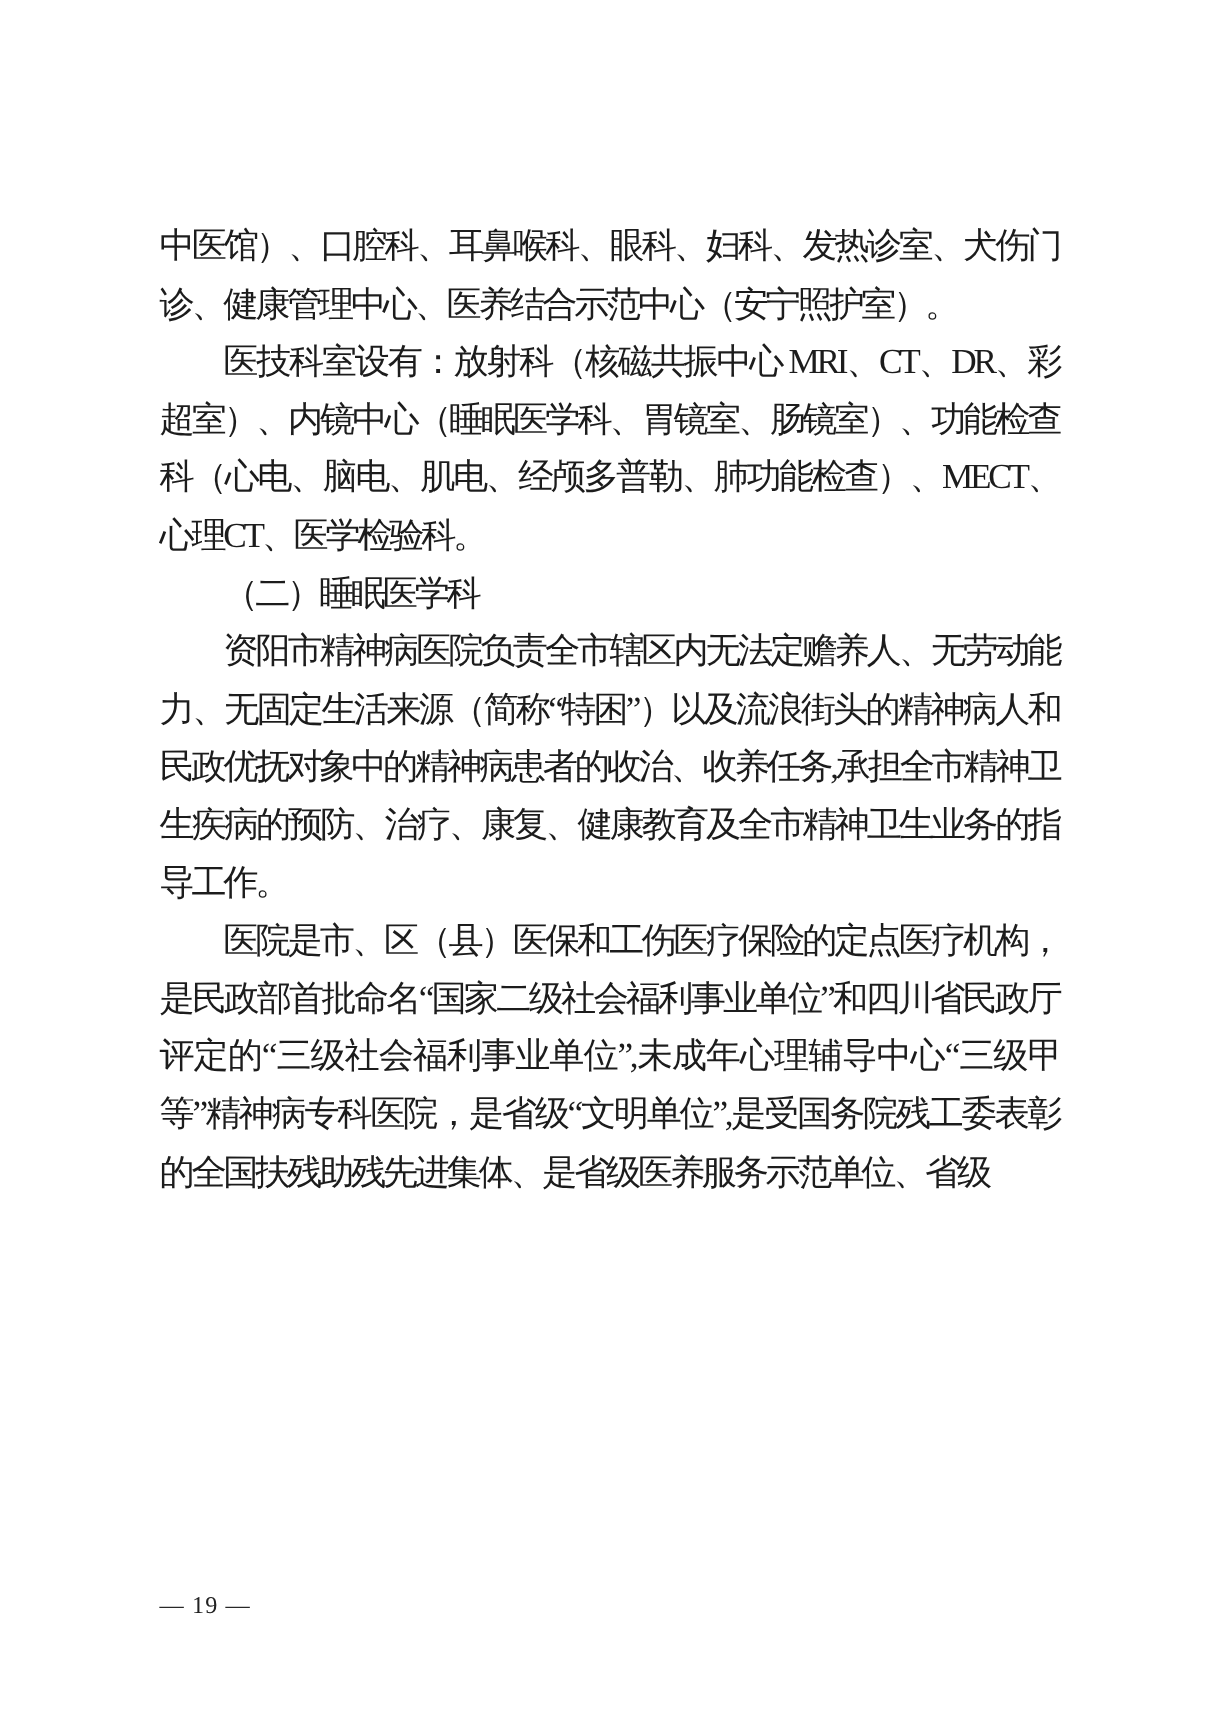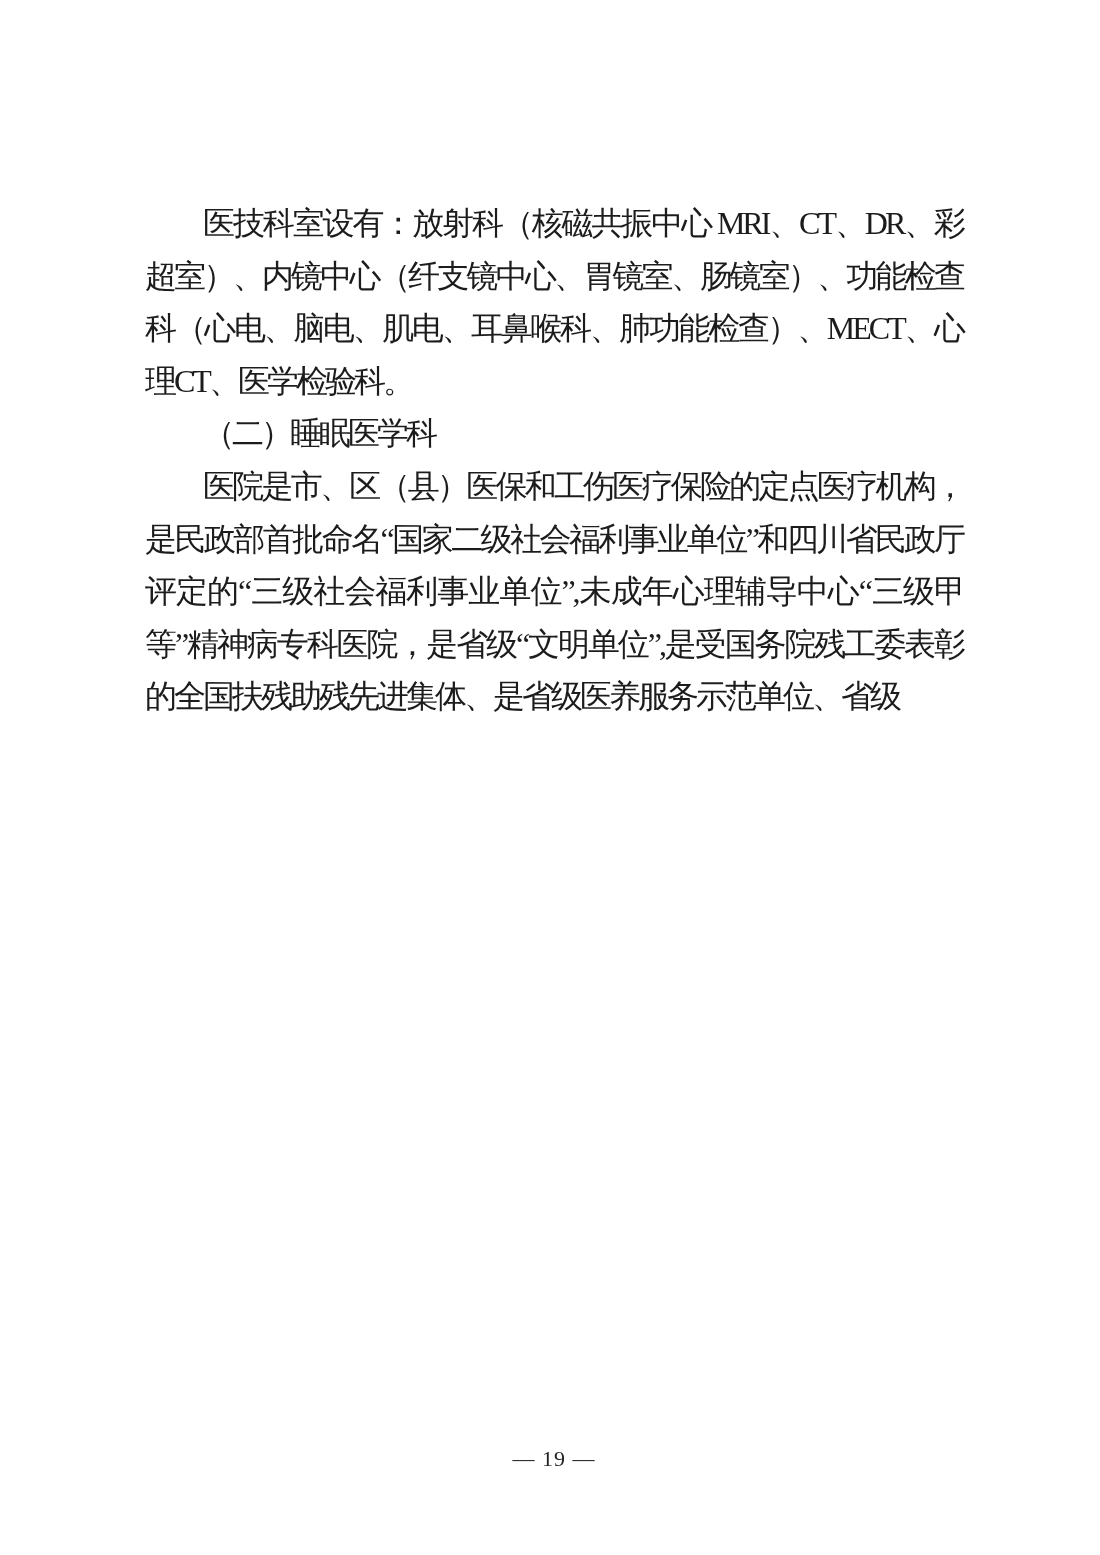--- a/index.html
+++ b/index.html
@@ -33,30 +33,32 @@
     font-weight: 400;
   }
   p.para.indent {
     text-indent: 58px;
   }
   .footer {
     position: absolute;
     top: 1446px;
     left: 145px;
     width: 818px;
-    text-align: center;
+    text-align: left;
     font-size: 22px;
     letter-spacing: 1px;
     color: #222222;
   }
 </style>
 </head>
 <body>
 
 <div class="page">
   <div class="content">
-    <p class="para indent">医技科室设有：放射科（核磁共振中心 MRI、CT、DR、彩超室）、内镜中心（纤支镜中心、胃镜室、肠镜室）、功能检查科（心电、脑电、肌电、耳鼻喉科、肺功能检查）、MECT、心理CT、医学检验科。</p>
+    <p class="para">中医馆）、口腔科、耳鼻喉科、眼科、妇科、发热诊室、犬伤门诊、健康管理中心、医养结合示范中心（安宁照护室）。</p>
+    <p class="para indent">医技科室设有：放射科（核磁共振中心 MRI、CT、DR、彩超室）、内镜中心（睡眠医学科、胃镜室、肠镜室）、功能检查科（心电、脑电、肌电、经颅多普勒、肺功能检查）、MECT、心理CT、医学检验科。</p>
     <p class="para indent">（二）睡眠医学科</p>
+    <p class="para indent">资阳市精神病医院负责全市辖区内无法定赡养人、无劳动能力、无固定生活来源（简称“特困”）以及流浪街头的精神病人和民政优抚对象中的精神病患者的收治、收养任务,承担全市精神卫生疾病的预防、治疗、康复、健康教育及全市精神卫生业务的指导工作。</p>
     <p class="para indent">医院是市、区（县）医保和工伤医疗保险的定点医疗机构，是民政部首批命名“国家二级社会福利事业单位”和四川省民政厅评定的“三级社会福利事业单位”,未成年心理辅导中心“三级甲等”精神病专科医院，是省级“文明单位”,是受国务院残工委表彰的全国扶残助残先进集体、是省级医养服务示范单位、省级</p>
   </div>
 
   <div class="footer">— 19 —</div>
 </div>
 
 </body></html>

